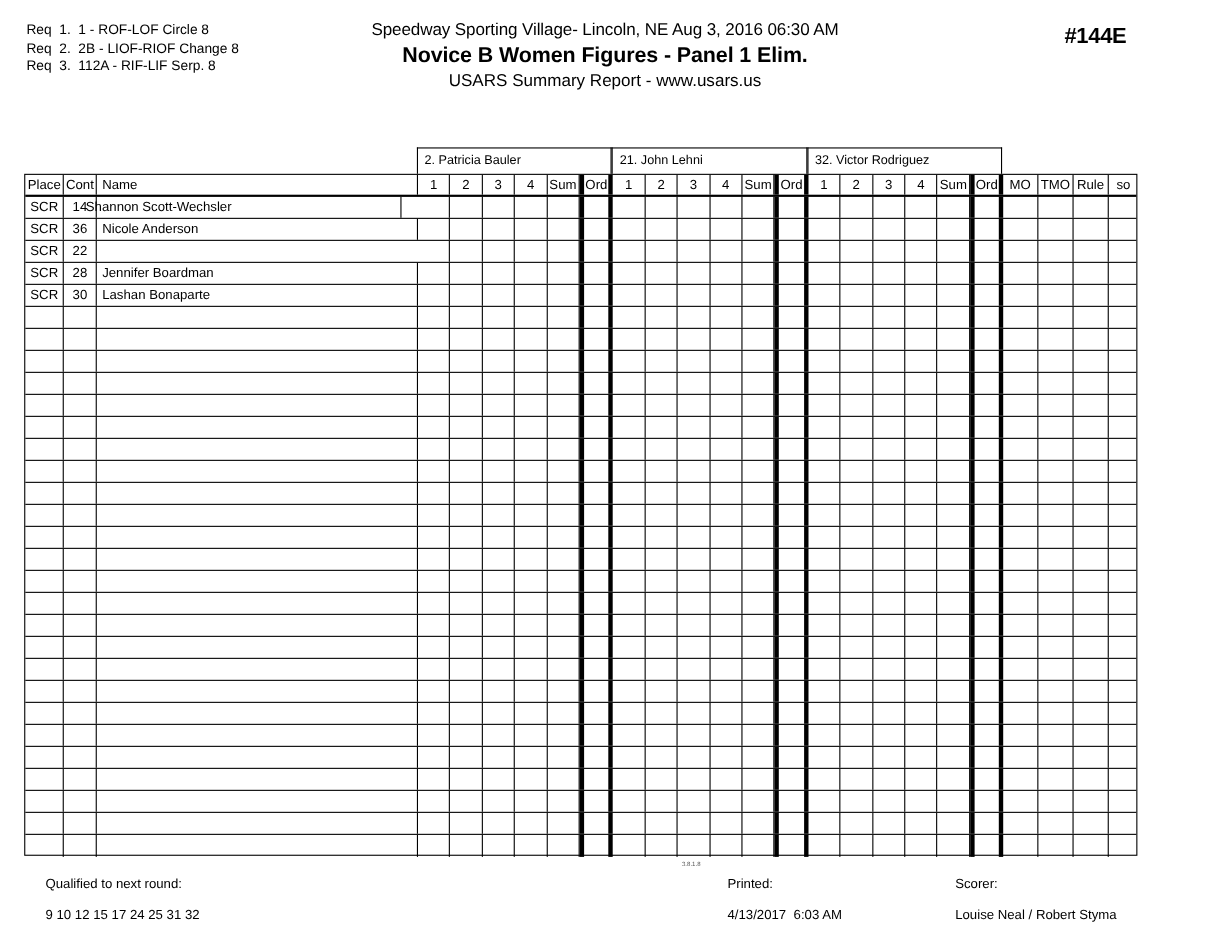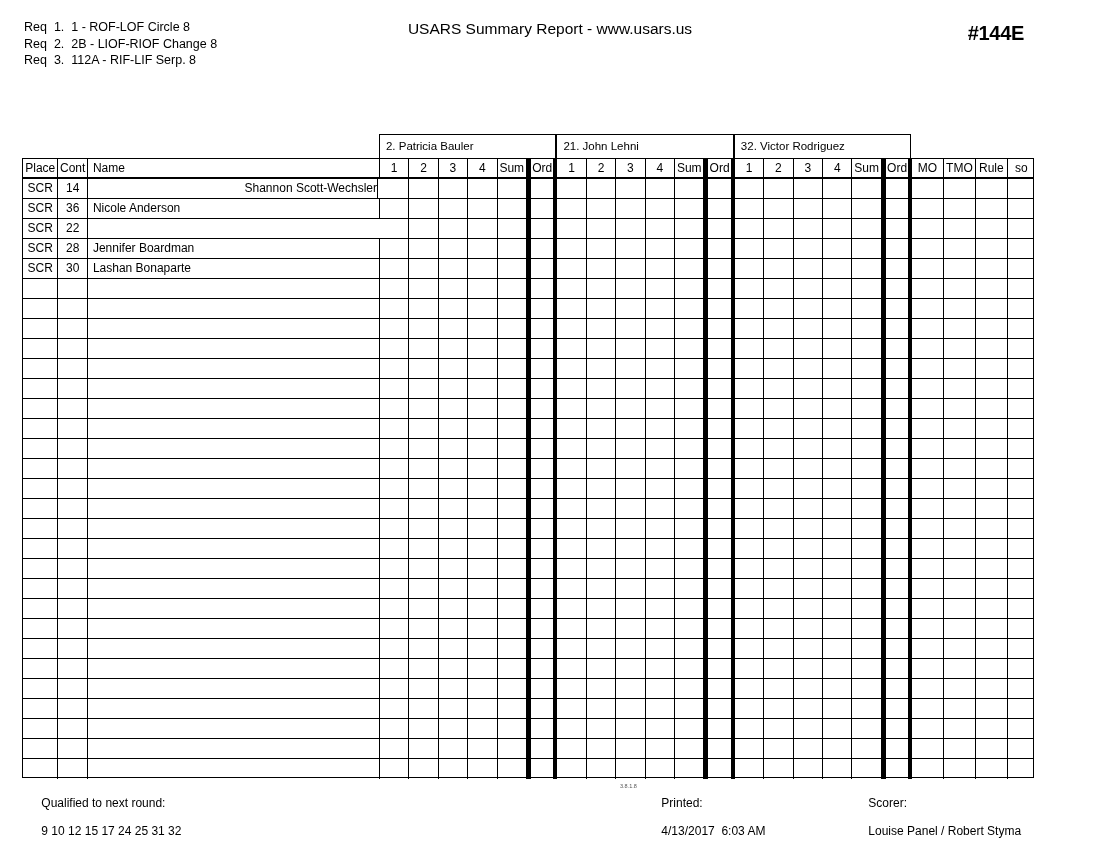--- a/index.html
+++ b/index.html
@@ -176,20 +176,22 @@
 
 <div id="header">
 
   <div id="req-list">
     <div class="req-line">Req  1.  1 - ROF-LOF Circle 8</div>
     <div class="req-line">Req  2.  2B - LIOF-RIOF Change 8</div>
     <div class="req-line">Req  3.  112A - RIF-LIF Serp. 8</div>
   </div>
 
   <div id="title-block">
+    <div id="title-venue">Speedway Sporting Village- Lincoln, NE  Aug 3, 2016  06:30 AM</div>
+    <div id="title-event">Novice B Women Figures - Panel 1 Elim.</div>
     <div id="title-report">USARS Summary Report - www.usars.us</div>
   </div>
 
   <div id="doc-code">#144E</div>
 </div>
 
 <div id="judge-band">
     <div class="judge-box" style="left: 5.93788px; width: 177.455px;"><span>2.  Patricia Bauler</span></div>
     <div class="judge-box" style="left: 183.393px; width: 177.455px;"><span>21.  John Lehni</span></div>
     <div class="judge-box" style="left: 360.848px; width: 177.455px;"><span>32.  Victor Rodriguez</span></div>
@@ -219,21 +221,21 @@
       <div class="cell c" style="left: 829.475px; width: 29.4068px;">Sum</div>
       <div class="cell c thickL thickR" style="left: 858.882px; width: 30.4208px;">Ord</div>
       <div class="cell c" style="left: 889.303px; width: 31.4349px;">MO</div>
       <div class="cell c" style="left: 920.737px; width: 32.4489px;">TMO</div>
       <div class="cell c" style="left: 953.186px; width: 31.4349px;">Rule</div>
       <div class="cell c last" style="left: 984.621px; width: 27.3788px;">so</div>
     </div>
     <div class="brow" style="top: 20px;">
       <div class="cell c" style="left: 0px; width: 35.491px;">SCR</div>
       <div class="cell c" style="left: 35.491px; width: 29.4068px;">14</div>
-      <div class="cell l" style="left: 63px; width: 292.04px; text-align: right;">Shannon Scott-Wechsler</div>
+      <div class="cell l" style="left: 50px; width: 292.04px;">Shannon Scott-Wechsler</div>
       <div class="cell c" style="left: 356.938px; width: 29.4068px;"></div>
       <div class="cell c" style="left: 386.345px; width: 29.4068px;"></div>
       <div class="cell c" style="left: 415.752px; width: 29.4068px;"></div>
       <div class="cell c" style="left: 445.158px; width: 29.4068px;"></div>
       <div class="cell c" style="left: 474.565px; width: 29.4068px;"></div>
       <div class="cell c thickL thickR" style="left: 503.972px; width: 30.4208px;"></div>
       <div class="cell c" style="left: 534.393px; width: 29.4068px;"></div>
       <div class="cell c" style="left: 563.8px; width: 29.4068px;"></div>
       <div class="cell c" style="left: 593.206px; width: 29.4068px;"></div>
       <div class="cell c" style="left: 622.613px; width: 29.4068px;"></div>
@@ -1042,15 +1044,15 @@
   </div>
   <div id="version-stamp">3.8.1.8</div>
   <div id="printed">
     <span>Printed:</span>
     <span style="display:inline-block;width:8px"></span>
     <span>4/13/2017  6:03 AM</span>
   </div>
   <div id="scorer">
     <span>Scorer:</span>
     <span style="display:inline-block;width:10px"></span>
-    <span>Louise Panel / Robert Styma</span>
+    <span>Louise Neal / Robert Styma</span>
   </div>
 </div>
 
 </body></html>

